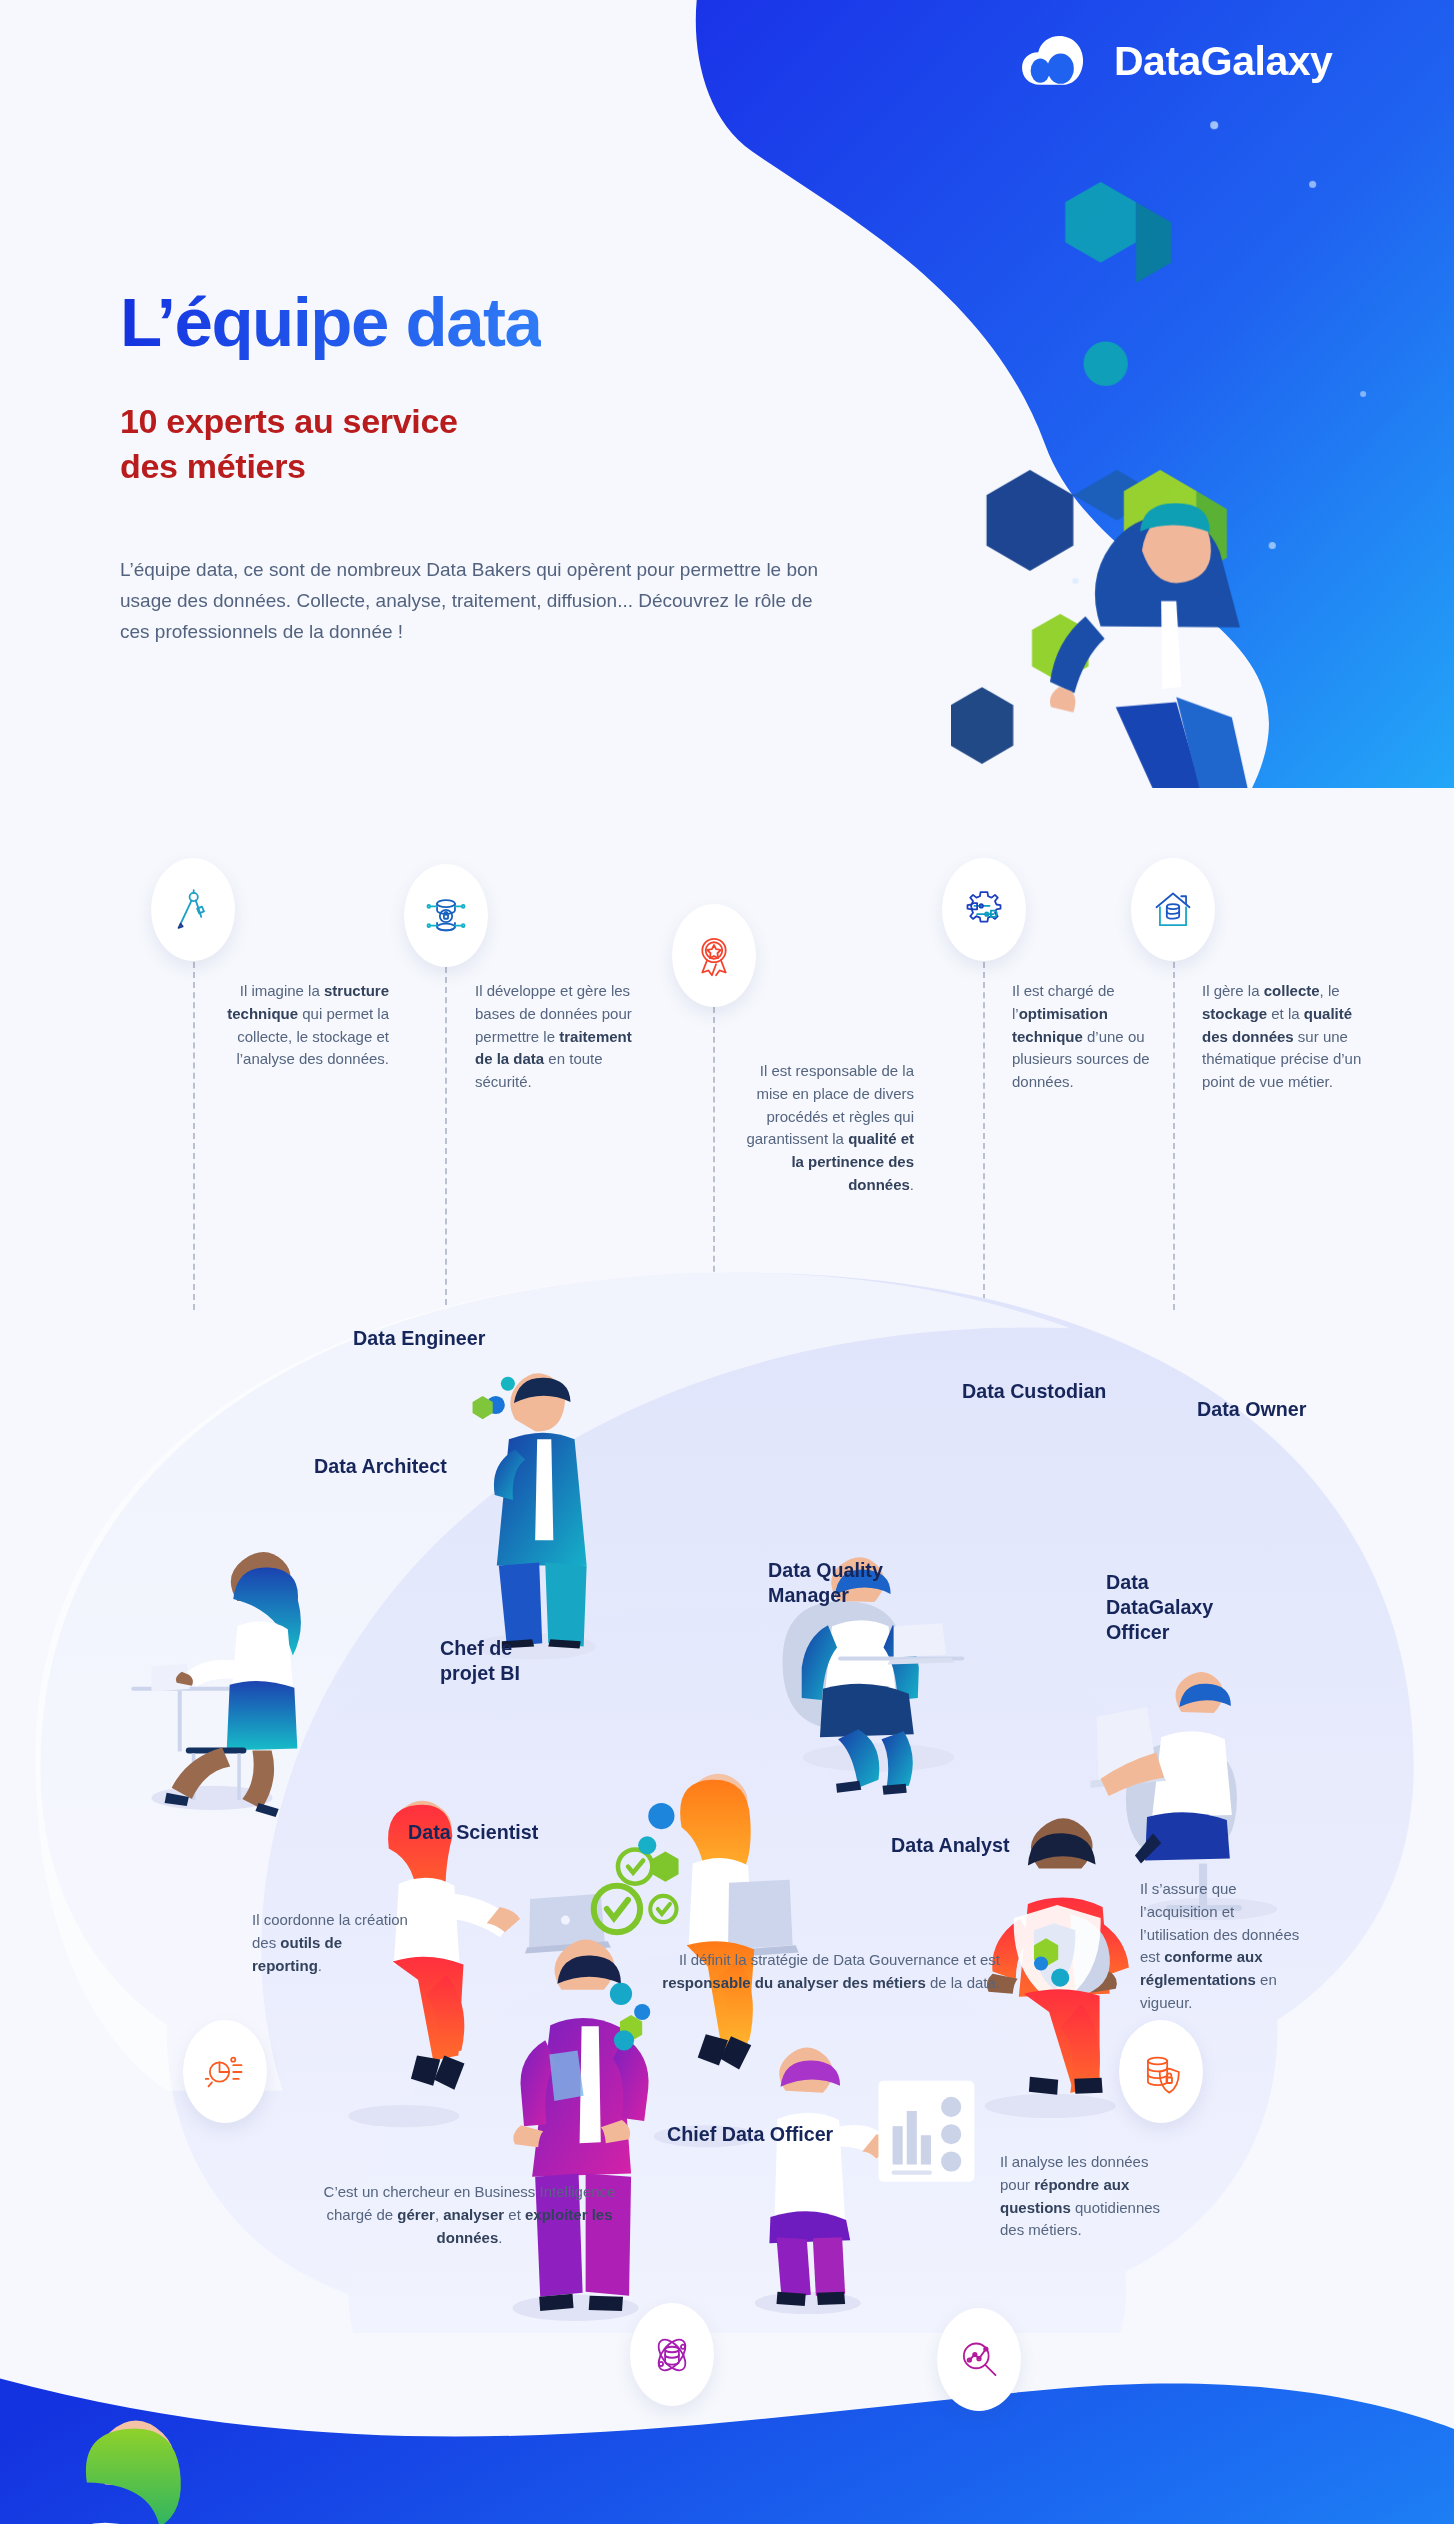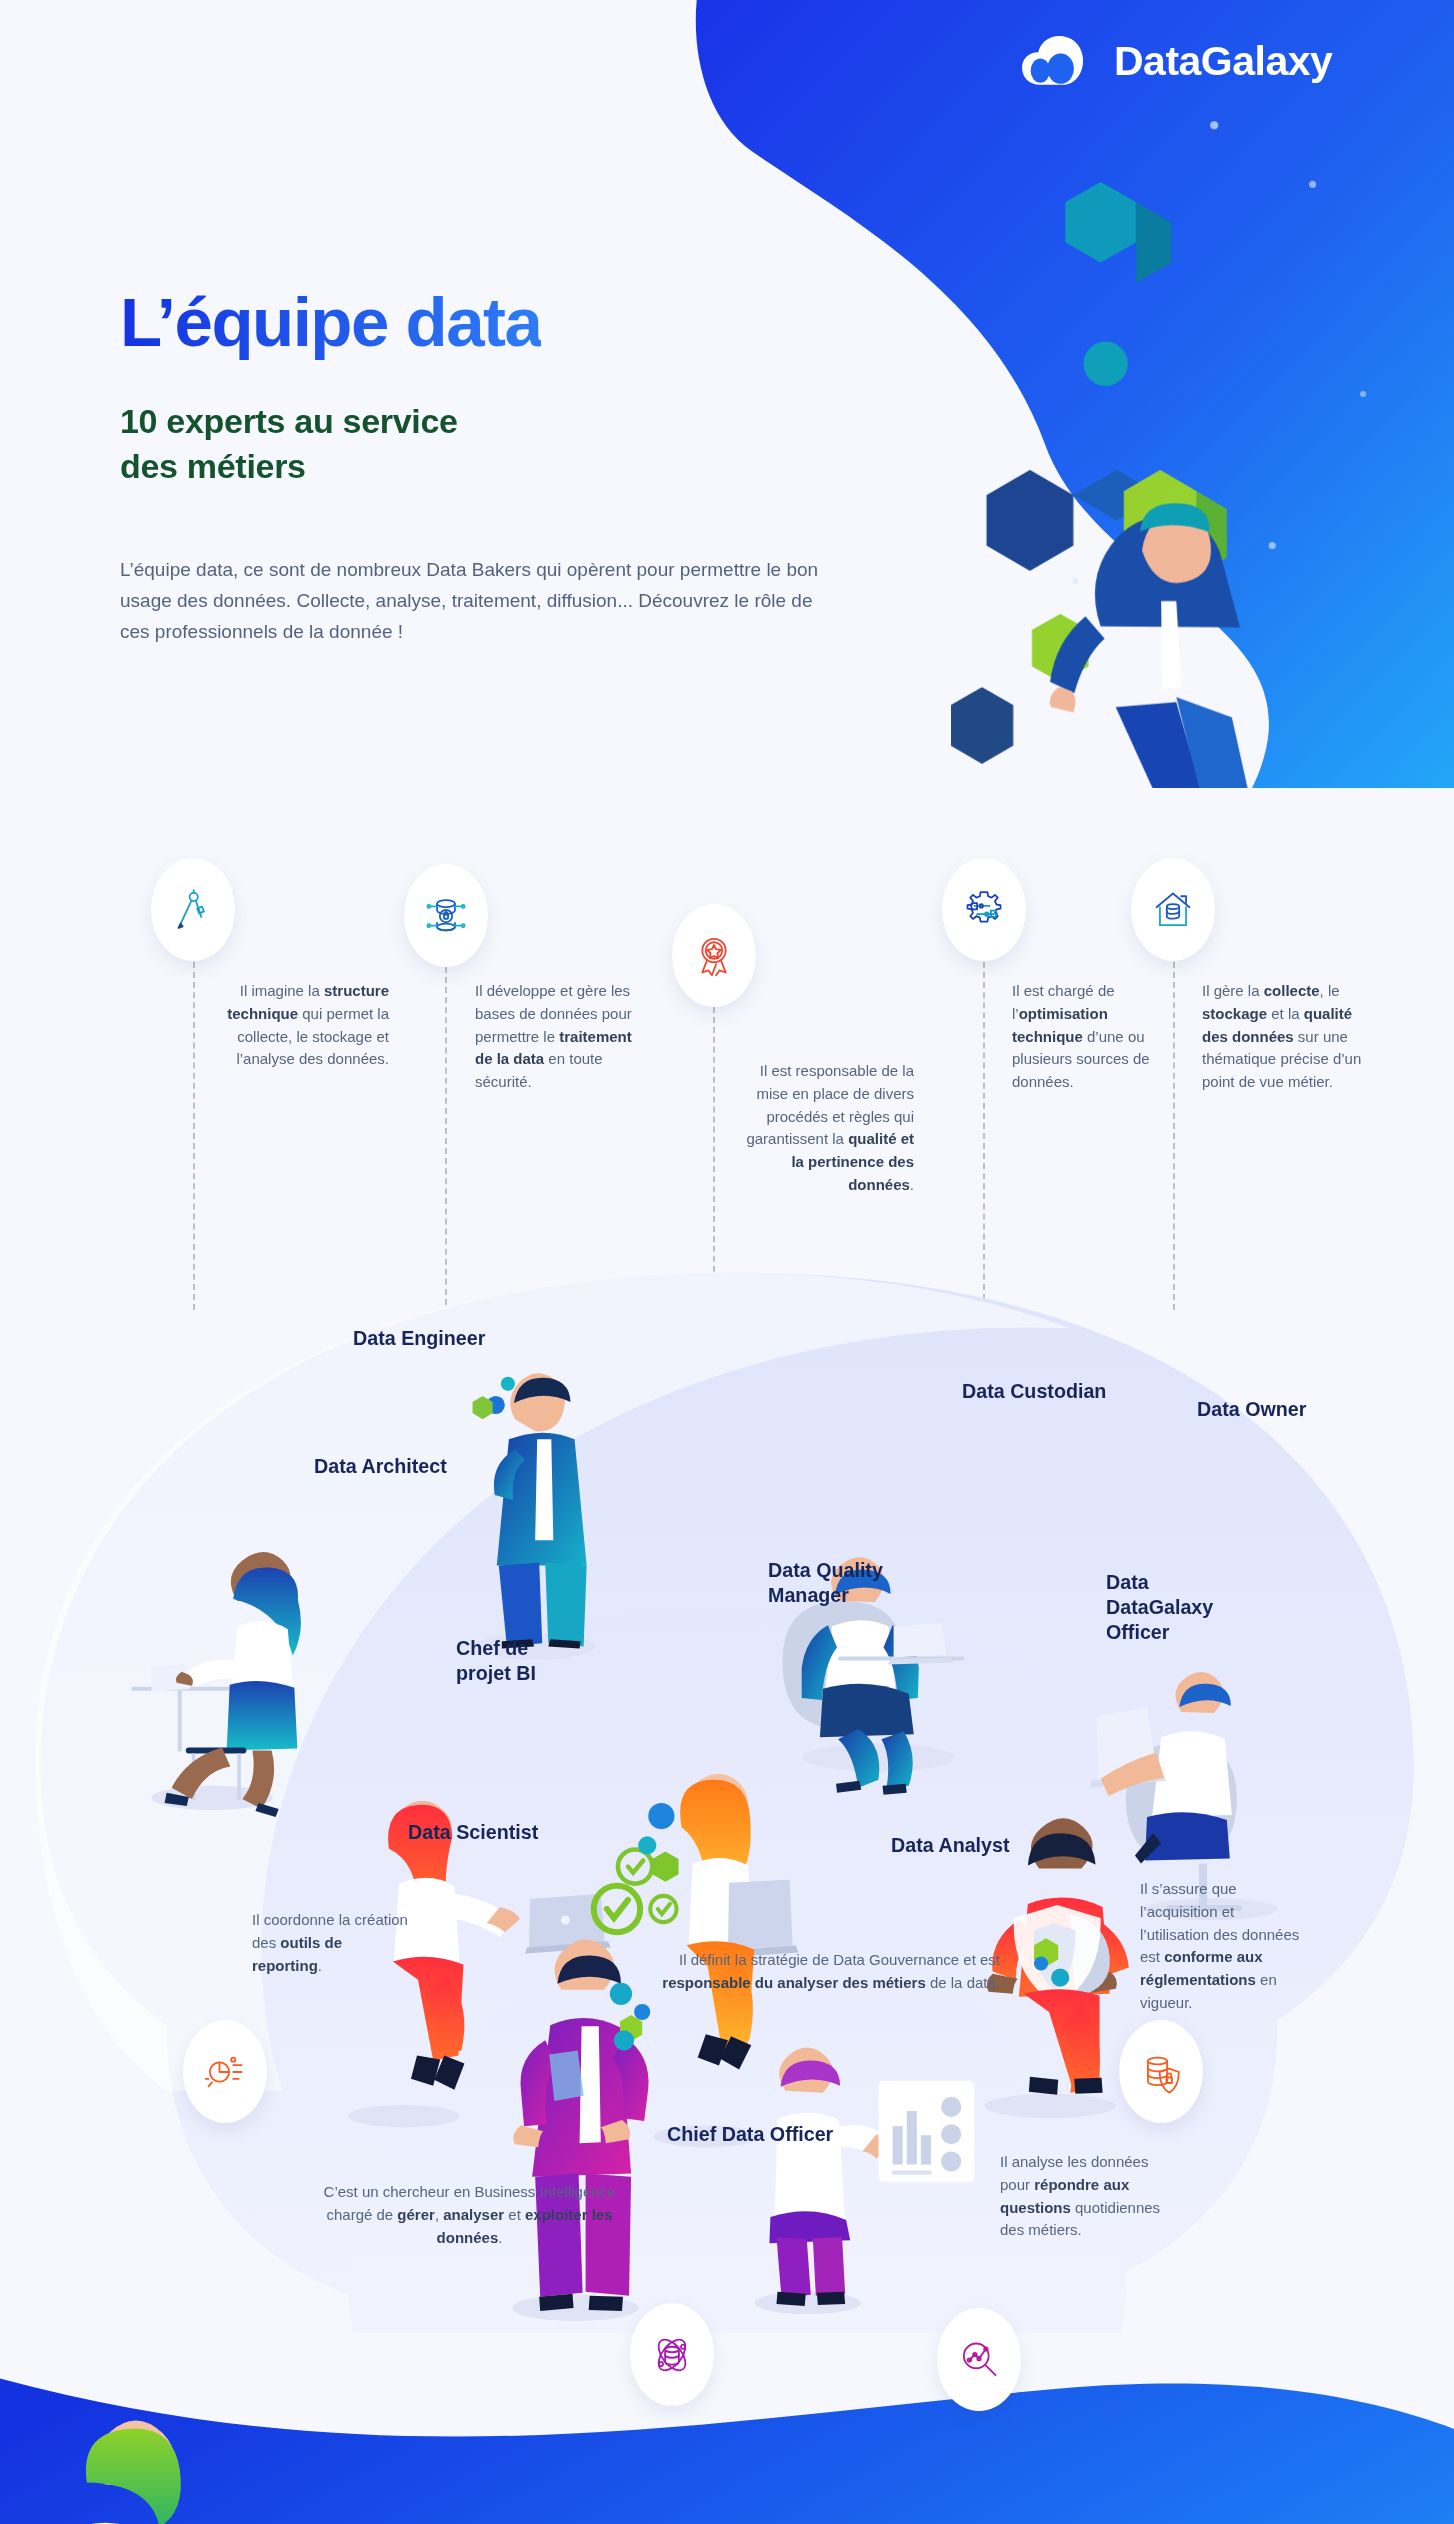--- a/index.html
+++ b/index.html
@@ -22,21 +22,21 @@
   #hero-title {
     position: absolute; left: 120px; top: 283px;
     font-size: 69px; font-weight: 700; letter-spacing: -1.5px;
     background: linear-gradient(90deg,#1433e0 0%, #2f7cf6 100%);
     -webkit-background-clip: text; background-clip: text; color: transparent;
     white-space: nowrap;
   }
   #hero-subtitle {
     position: absolute; left: 120px; top: 399px;
     font-size: 34px; font-weight: 700; line-height: 1.32; letter-spacing: -0.3px;
-    color: #14532d; white-space: pre-line;
+    color: #b91c1c; white-space: pre-line;
   }
   #hero-intro {
     position: absolute; left: 120px; top: 555px; width: 702px;
     font-size: 19px; line-height: 1.62; color: #53637f; white-space: pre-line;
   }
 
   
   .icon-bubble {
     position: absolute; width: 84px; height: 103px; border-radius: 50%;
     background: #ffffff; box-shadow: 0 7px 17px rgba(60,80,140,.10);
@@ -411,21 +411,21 @@
     <path d="M1610 2052 l 58 -2 6 112 -58 4z" fill="#a324b8"></path>
     <path d="M1540 2158 l 56 4 -2 24 -56 -4z" fill="#111b38"></path>
     <path d="M1618 2160 l 54 -2 2 24 -54 2z" fill="#111b38"></path>
   </g>
 </svg>
 
 <div class="role-label" style="left:353px; top:1326px;">Data Engineer</div>
 <div class="role-label" style="left:314px; top:1454px;">Data Architect</div>
 <div class="role-label" style="left:962px; top:1379px;">Data Custodian</div>
 <div class="role-label" style="left:1197px; top:1353px;margin-top:44px;">Data Owner</div>
-<div class="role-label" style="left:440px; top:1636px;margin-left:16px;">Chef de
+<div class="role-label" style="left:440px; top:1636px;">Chef de
 projet BI</div>
 <div class="role-label" style="left:768px; top:1558px;">Data Quality
 Manager</div>
 <div class="role-label" style="left:1106px; top:1570px;">Data
 DataGalaxy
 Officer</div>
 <div class="role-label" style="left:408px; top:1820px;">Data Scientist</div>
 <div class="role-label" style="left:891px; top:1833px;">Data Analyst</div>
 <div class="role-label" style="left:667px; top:2122px;">Chief Data Officer</div>
 

